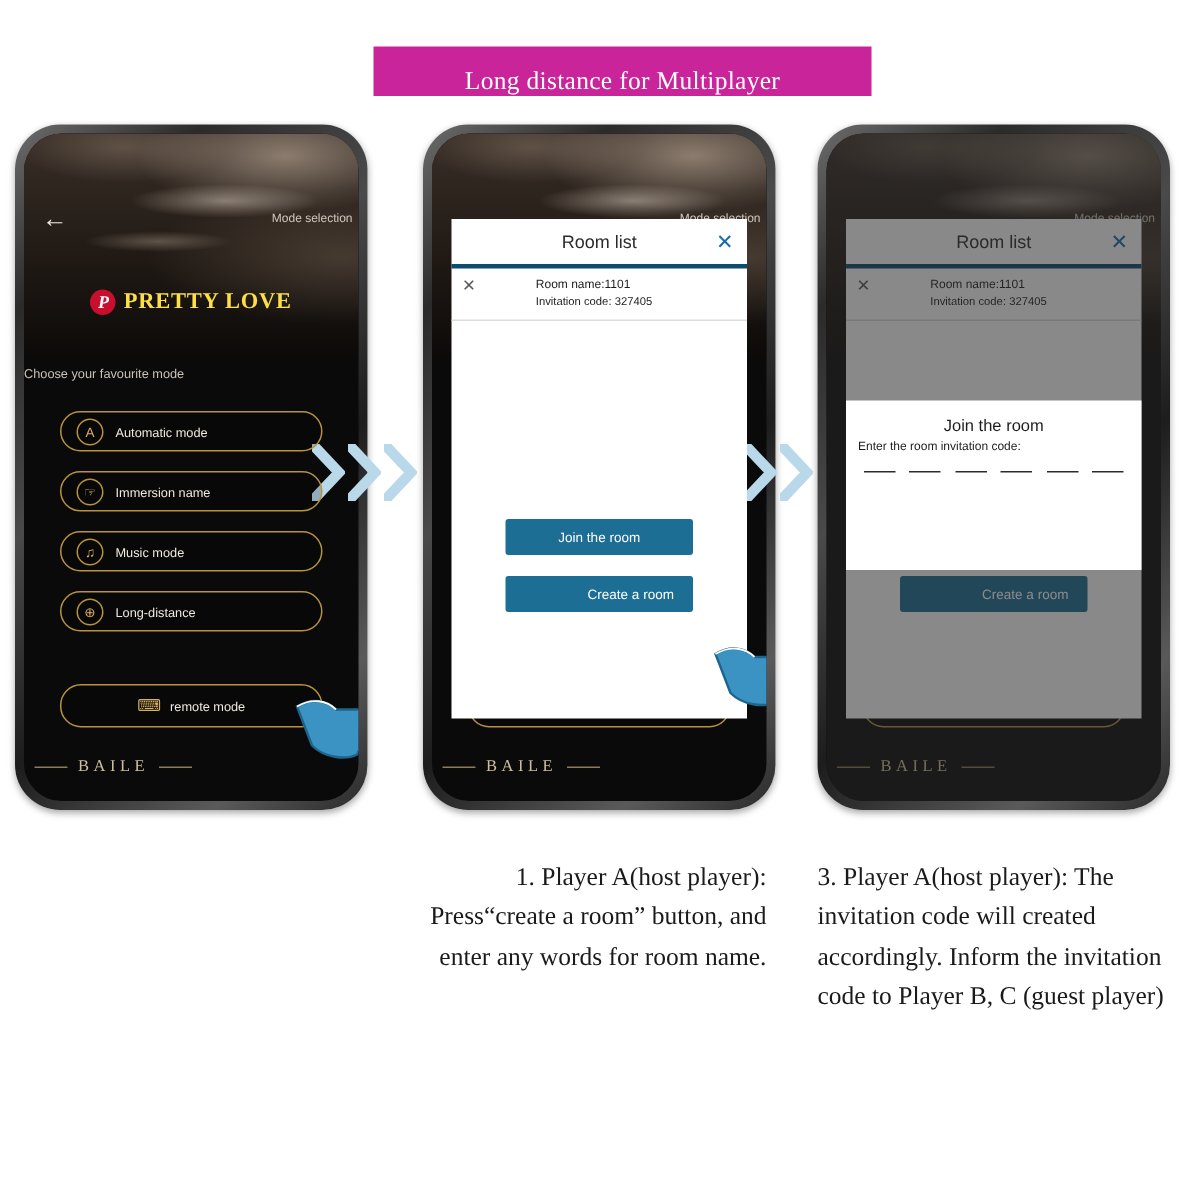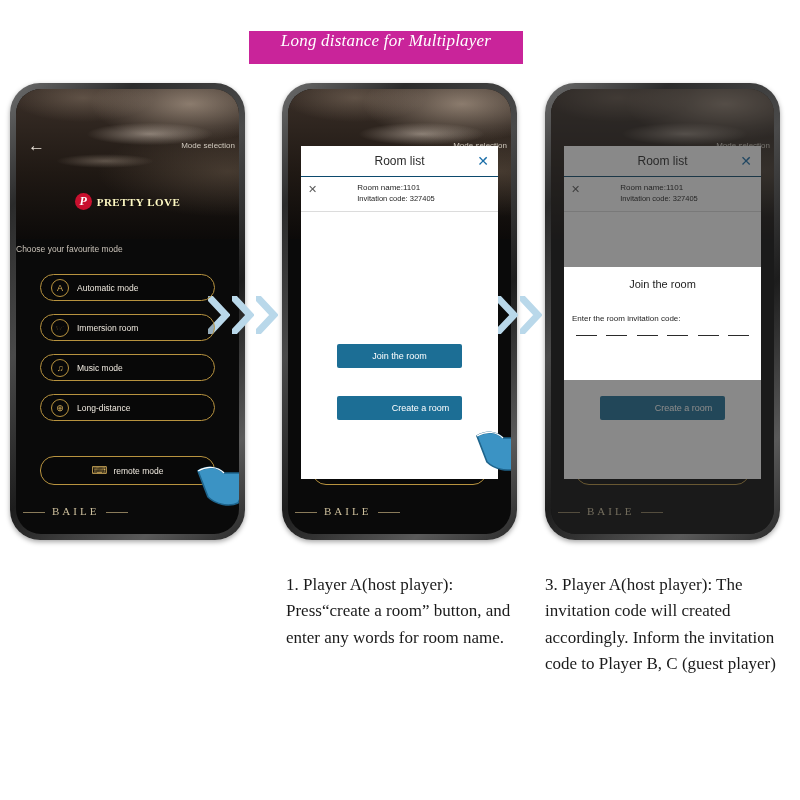--- a/index.html
+++ b/index.html
@@ -13,27 +13,26 @@
     position: relative;
     font-family: "Liberation Sans", sans-serif;
     overflow: hidden;
   }
 
   
   .title-banner {
     position: absolute;
     left: 249px;
     top: 31px;
-    width: 274px;
+    width: 332px;
     height: 33px;
     background: #c9249a;
     display: flex;
-    align-items: flex-start;
+    align-items: flex-end;
     justify-content: center;
-    font-style: italic;
   }
   .title-banner .title-text {
     color: #ffffff;
     font-family: "Liberation Serif", serif;
     font-size: 17px;
     letter-spacing: 0.2px;
   }
 
   
   .phone {
@@ -113,24 +112,24 @@
     border-radius: 50%;
     background: #c8102e;
     color: #fff;
     font-family: "Liberation Serif", serif;
     font-style: italic;
     font-weight: bold;
     font-size: 12px;
     display: flex; align-items: center; justify-content: center;
   }
   .brand .btext {
-    color: #fef9c3;
+    color: #fde047;
     font-family: "Liberation Serif", serif;
     font-weight: bold;
-    font-size: 11px;
+    font-size: 15px;
     letter-spacing: 0.5px;
   }
 
   .choose-text {
     position: absolute;
     top: 155px;
     left: 0; right: 0;
     color: #c9c2b8;
     font-size: 8.5px;
     z-index: 5;
@@ -218,21 +217,21 @@
     display: flex;
     flex-direction: column;
   }
   .dialog-header {
     position: relative;
     height: 30px;
     flex: 0 0 auto;
     display: flex;
     align-items: center;
     justify-content: center;
-    border-bottom: 1px solid #0c4a6e;
+    border-bottom: 3px solid #0c4a6e;
   }
   .dialog-header .dh-title {
     color: #2b2b2b;
     font-size: 12px;
   }
   .dialog-header .dh-close {
     position: absolute;
     right: 9px; top: 50%;
     transform: translateY(-50%);
     color: #1a6ea8;
@@ -264,21 +263,21 @@
     height: 24px;
     background: #1c6e95;
     color: #ffffff;
     font-size: 9px;
     display: flex;
     align-items: center;
     justify-content: center;
     border-radius: 2px;
   }
   #join-btn  { top: 132px; }
-  #create-btn{ top: 184px; padding-left: 42px; }
+  #create-btn{ top: 170px; padding-left: 42px; }
 
   
   .dim {
     position: absolute;
     left: 0; right: 0; top: 0; bottom: 0;
     background: rgba(40,40,40,0.55);
     z-index: 25;
   }
   .join-panel {
     position: absolute;
@@ -288,21 +287,21 @@
     background: #ffffff;
     z-index: 30;
   }
   .join-panel .jp-title {
     text-align: center;
     color: #1d1d1d;
     font-size: 11px;
     margin-top: 11px;
   }
   .join-panel .jp-sub {
-    margin-top: 24px;
+    margin-top: 3px;
     margin-left: 8px;
     color: #1d1d1d;
     font-size: 8px;
   }
   .join-panel .jp-dashes {
     margin-top: 12px;
     display: flex;
     justify-content: space-between;
     padding: 0 12px;
   }
@@ -329,21 +328,21 @@
   #chev2 { left: 472px; top: 296px; }
 
   
   .caption {
     position: absolute;
     font-family: "Liberation Serif", serif;
     font-size: 17px;
     line-height: 1.55;
     color: #1a1a1a;
   }
-  #caption1 { left: 286px; top: 572px; width: 225px; }
+  #caption1 { left: 286px; top: 572px; width: 225px; text-align: right; }
   #caption2 { left: 545px; top: 572px; width: 238px; }
 </style>
 </head>
 <body>
 
 <div class="title-banner">
   <span class="title-text">Long distance for Multiplayer</span>
 </div>
 
 <div class="phone" id="phone1">
@@ -359,21 +358,21 @@
 
     <div class="choose-text">Choose your favourite mode</div>
 
     <div class="modes">
       <div class="mode-btn">
         <span class="mi">A</span>
         <span class="ml">Automatic mode</span>
       </div>
       <div class="mode-btn">
         <span class="mi">☞</span>
-        <span class="ml">Immersion room</span>
+        <span class="ml">Immersion name</span>
       </div>
       <div class="mode-btn">
         <span class="mi">♫</span>
         <span class="ml">Music mode</span>
       </div>
       <div class="mode-btn">
         <span class="mi">⊕</span>
         <span class="ml">Long-distance</span>
       </div>
     </div>

